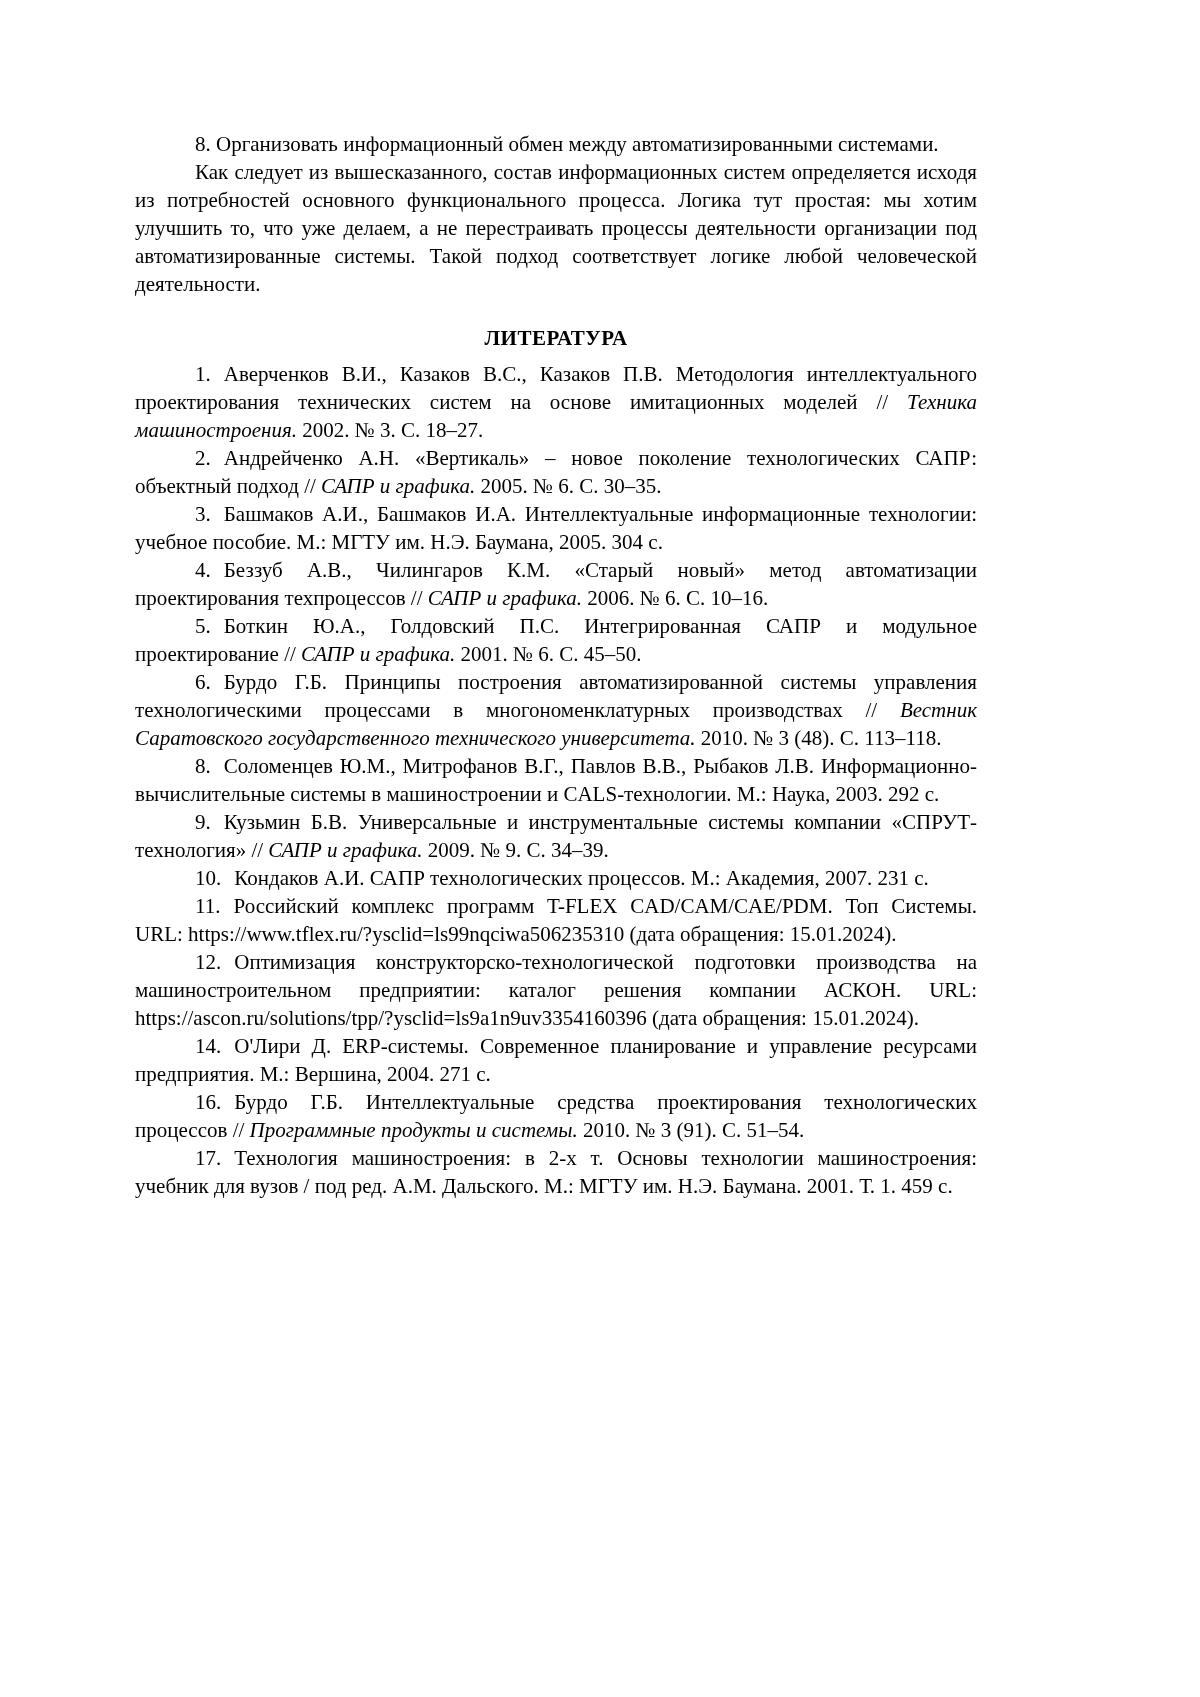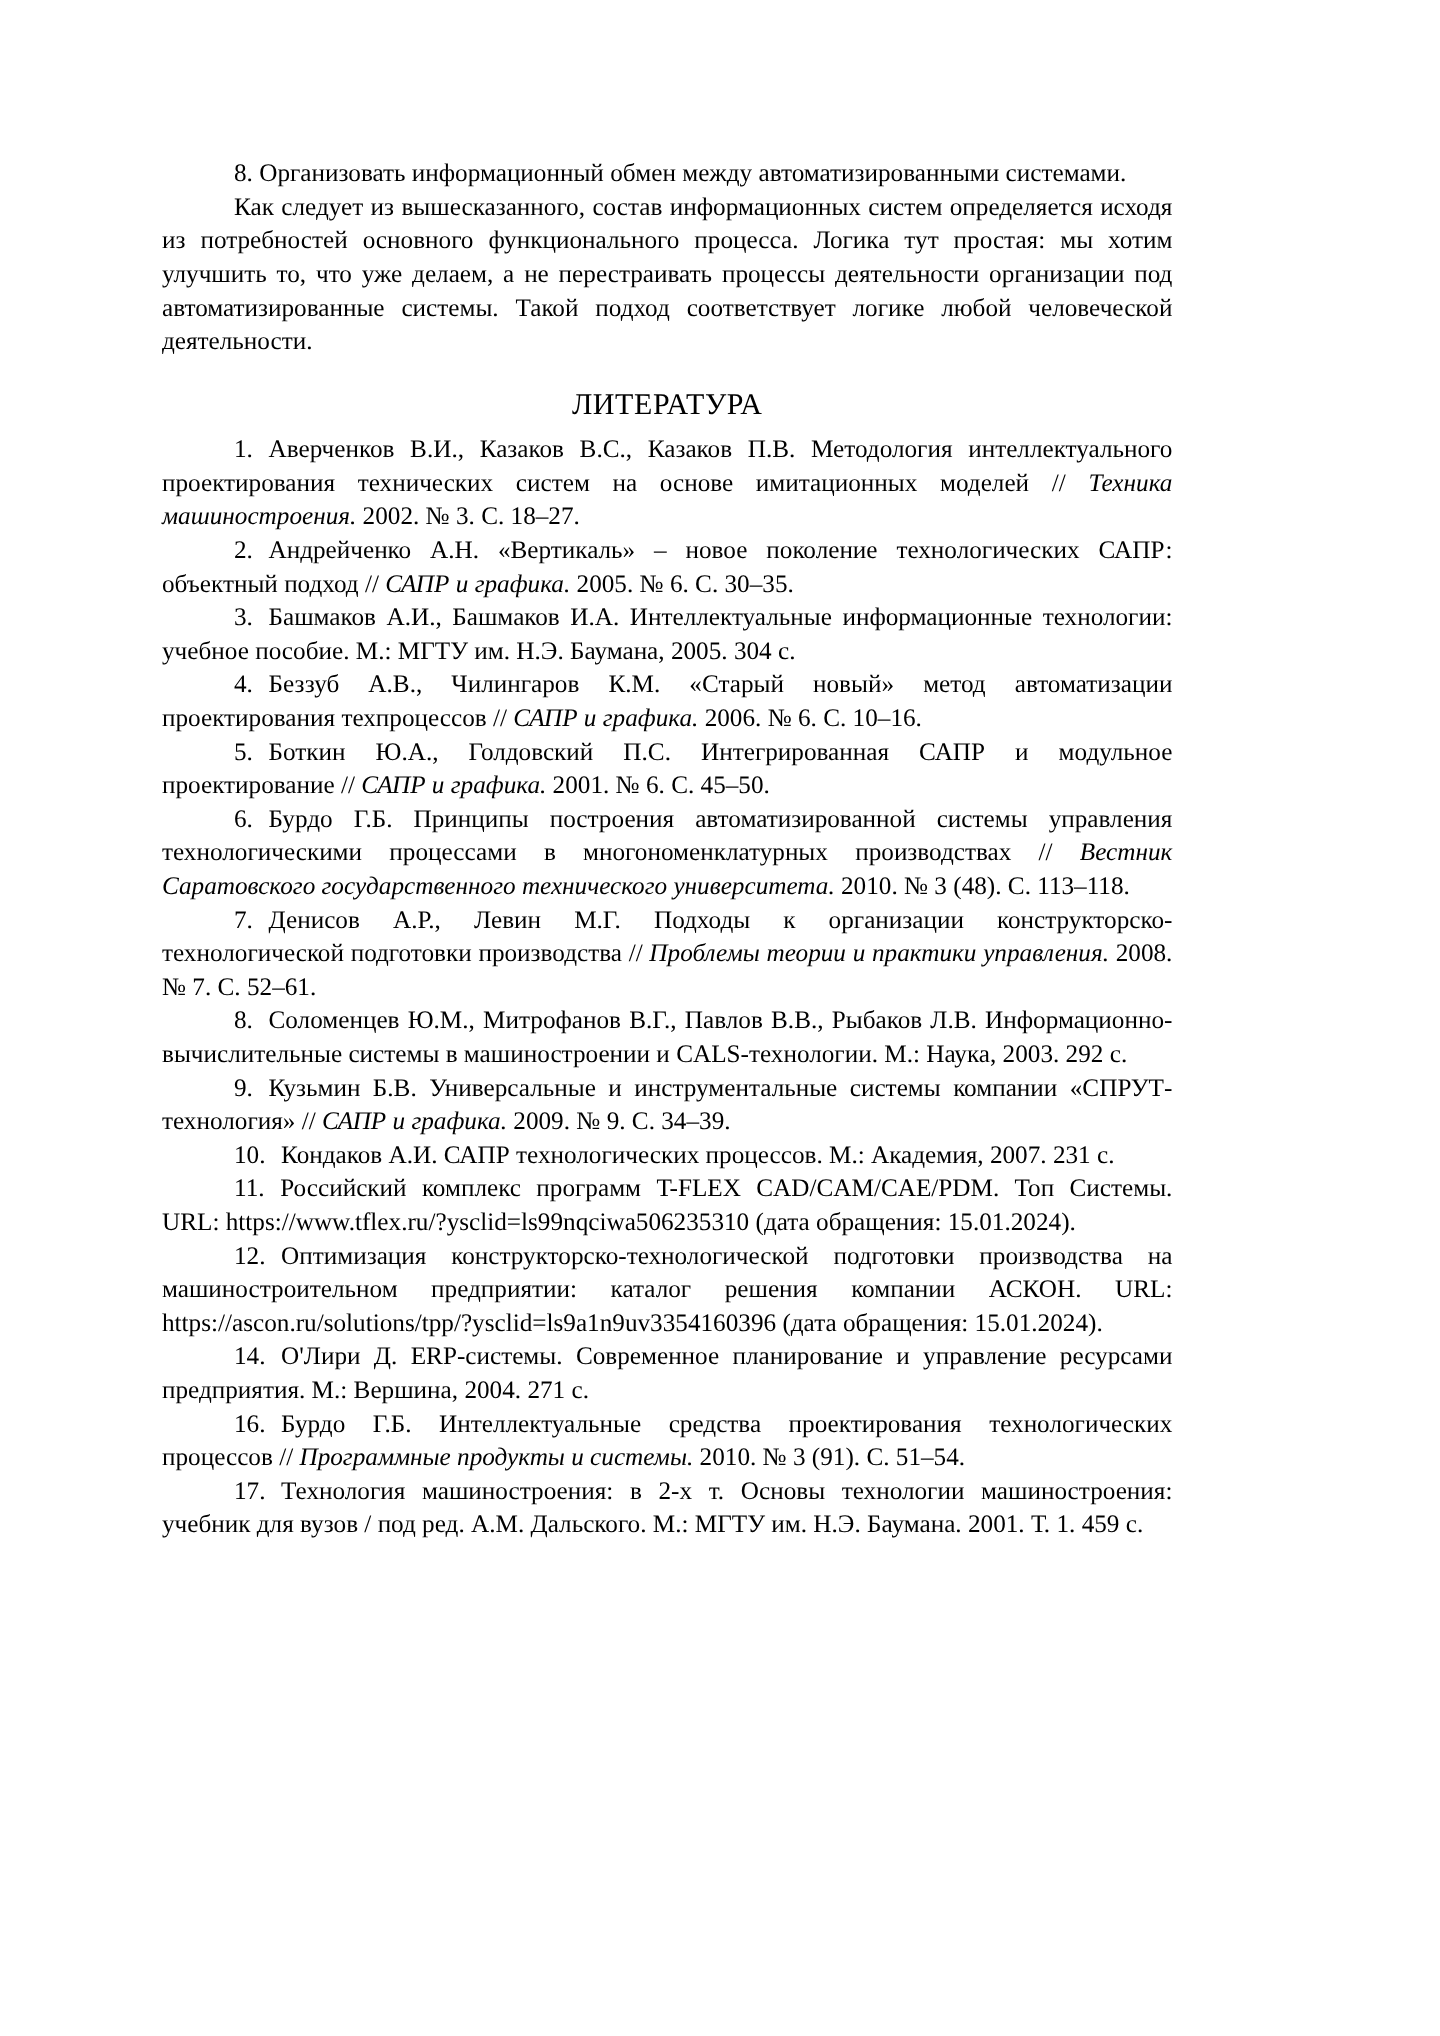--- a/index.html
+++ b/index.html
@@ -20,22 +20,22 @@
     font-size: 21px;
     line-height: 28px;
     text-align: justify;
   }
   .para {
     margin: 0;
     text-indent: 60px;
   }
   .heading {
     margin: 26px 0 8px 0;
-    font-size: 25px;
-    font-weight: normal;
+    font-size: 21px;
+    font-weight: bold;
     text-align: center;
     text-indent: 0;
     letter-spacing: 0.5px;
   }
   .refnum { padding-right: 13px; }
   .it { font-style: italic; }
   .footer {
     position: absolute;
     left: 0;
     top: 1548px;
@@ -61,21 +61,20 @@
     <p class="para">8. Организовать информационный обмен между автоматизированными системами.</p>
     <p class="para">Как следует из вышесказанного, состав информационных систем определяется исходя из потребностей основного функционального процесса. Логика тут простая: мы хотим улучшить то, что уже делаем, а не перестраивать процессы деятельности организации под автоматизированные системы. Такой подход соответствует логике любой человеческой деятельности.</p>
     <p class="para heading">ЛИТЕРАТУРА</p>
     <div>
         <p class="para"><span class="refnum">1.</span><span>Аверченков В.И., Казаков В.С., Казаков П.В. Методология интеллектуального проектирования технических систем на основе имитационных моделей // </span><span class="it">Техника машиностроения.</span><span> 2002. № 3. С. 18–27.</span></p>
         <p class="para"><span class="refnum">2.</span><span>Андрейченко А.Н. «Вертикаль» – новое поколение технологических САПР: объектный подход // </span><span class="it">САПР и графика.</span><span> 2005. № 6. С. 30–35.</span></p>
         <p class="para"><span class="refnum">3.</span><span>Башмаков А.И., Башмаков И.А. Интеллектуальные информационные технологии: учебное пособие. М.: МГТУ им. Н.Э. Баумана, 2005. 304 с.</span></p>
         <p class="para"><span class="refnum">4.</span><span>Беззуб А.В., Чилингаров К.М. «Старый новый» метод автоматизации проектирования техпроцессов // </span><span class="it">САПР и графика.</span><span> 2006. № 6. С. 10–16.</span></p>
         <p class="para"><span class="refnum">5.</span><span>Боткин Ю.А., Голдовский П.С. Интегрированная САПР и модульное проектирование // </span><span class="it">САПР и графика.</span><span> 2001. № 6. С. 45–50.</span></p>
         <p class="para"><span class="refnum">6.</span><span>Бурдо Г.Б. Принципы построения автоматизированной системы управления технологическими процессами в многономенклатурных производствах // </span><span class="it">Вестник Саратовского государственного технического университета.</span><span> 2010. № 3 (48). С. 113–118.</span></p>
-        <p class="para"><span class="refnum">7.</span><span>Денисов А.Р., Левин М.Г. Подходы к организации конструкторско- технологической подготовки производства // </span><span class="it">Проблемы теории и практики управления.</span><span> 2008. № 7. С. 52–61.</span></p>
         <p class="para"><span class="refnum">8.</span><span>Соломенцев Ю.М., Митрофанов В.Г., Павлов В.В., Рыбаков Л.В. Информационно-вычислительные системы в машиностроении и CALS-технологии. М.: Наука, 2003. 292 с.</span></p>
         <p class="para"><span class="refnum">9.</span><span>Кузьмин Б.В. Универсальные и инструментальные системы компании «СПРУТ-технология» // </span><span class="it">САПР и графика.</span><span> 2009. № 9. С. 34–39.</span></p>
         <p class="para"><span class="refnum">10.</span><span>Кондаков А.И. САПР технологических процессов. М.: Академия, 2007. 231 с.</span></p>
         <p class="para"><span class="refnum">11.</span><span>Российский комплекс программ T-FLEX CAD/CAM/CAE/PDM. Топ Системы. URL: https://www.tflex.ru/?ysclid=ls99nqciwa506235310 (дата обращения: 15.01.2024).</span></p>
         <p class="para"><span class="refnum">12.</span><span>Оптимизация конструкторско-технологической подготовки производства на машиностроительном предприятии: каталог решения компании АСКОН. URL: https://ascon.ru/solutions/tpp/?ysclid=ls9a1n9uv3354160396 (дата обращения: 15.01.2024).</span></p>
         <p class="para"><span class="refnum">14.</span><span>О'Лири Д. ERP-системы. Современное планирование и управление ресурсами предприятия. М.: Вершина, 2004. 271 с.</span></p>
         <p class="para"><span class="refnum">16.</span><span>Бурдо Г.Б. Интеллектуальные средства проектирования технологических процессов // </span><span class="it">Программные продукты и системы.</span><span> 2010. № 3 (91). С. 51–54.</span></p>
         <p class="para"><span class="refnum">17.</span><span>Технология машиностроения: в 2-х т. Основы технологии машиностроения: учебник для вузов / под ред. А.М. Дальского. М.: МГТУ им. Н.Э. Баумана. 2001. Т. 1. 459 с.</span></p>
       </div>
   </div>

